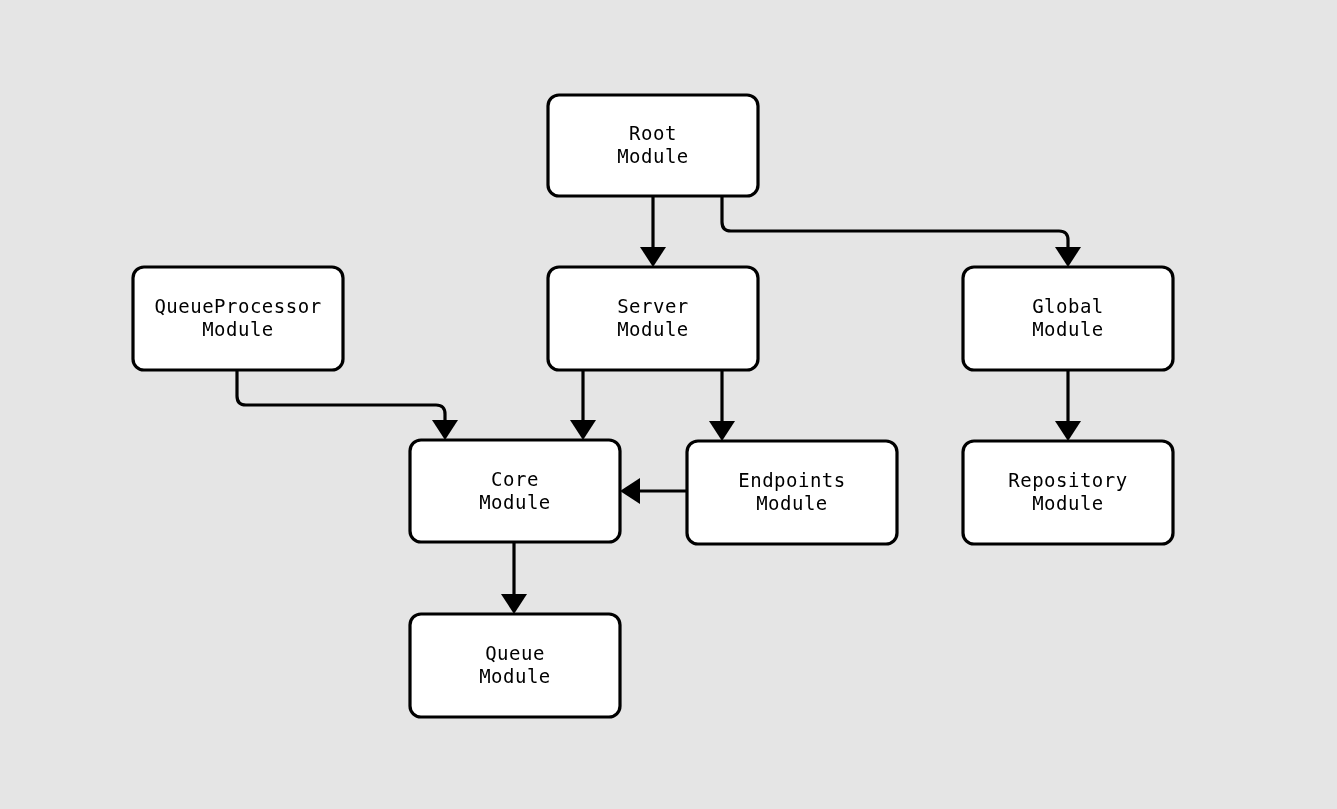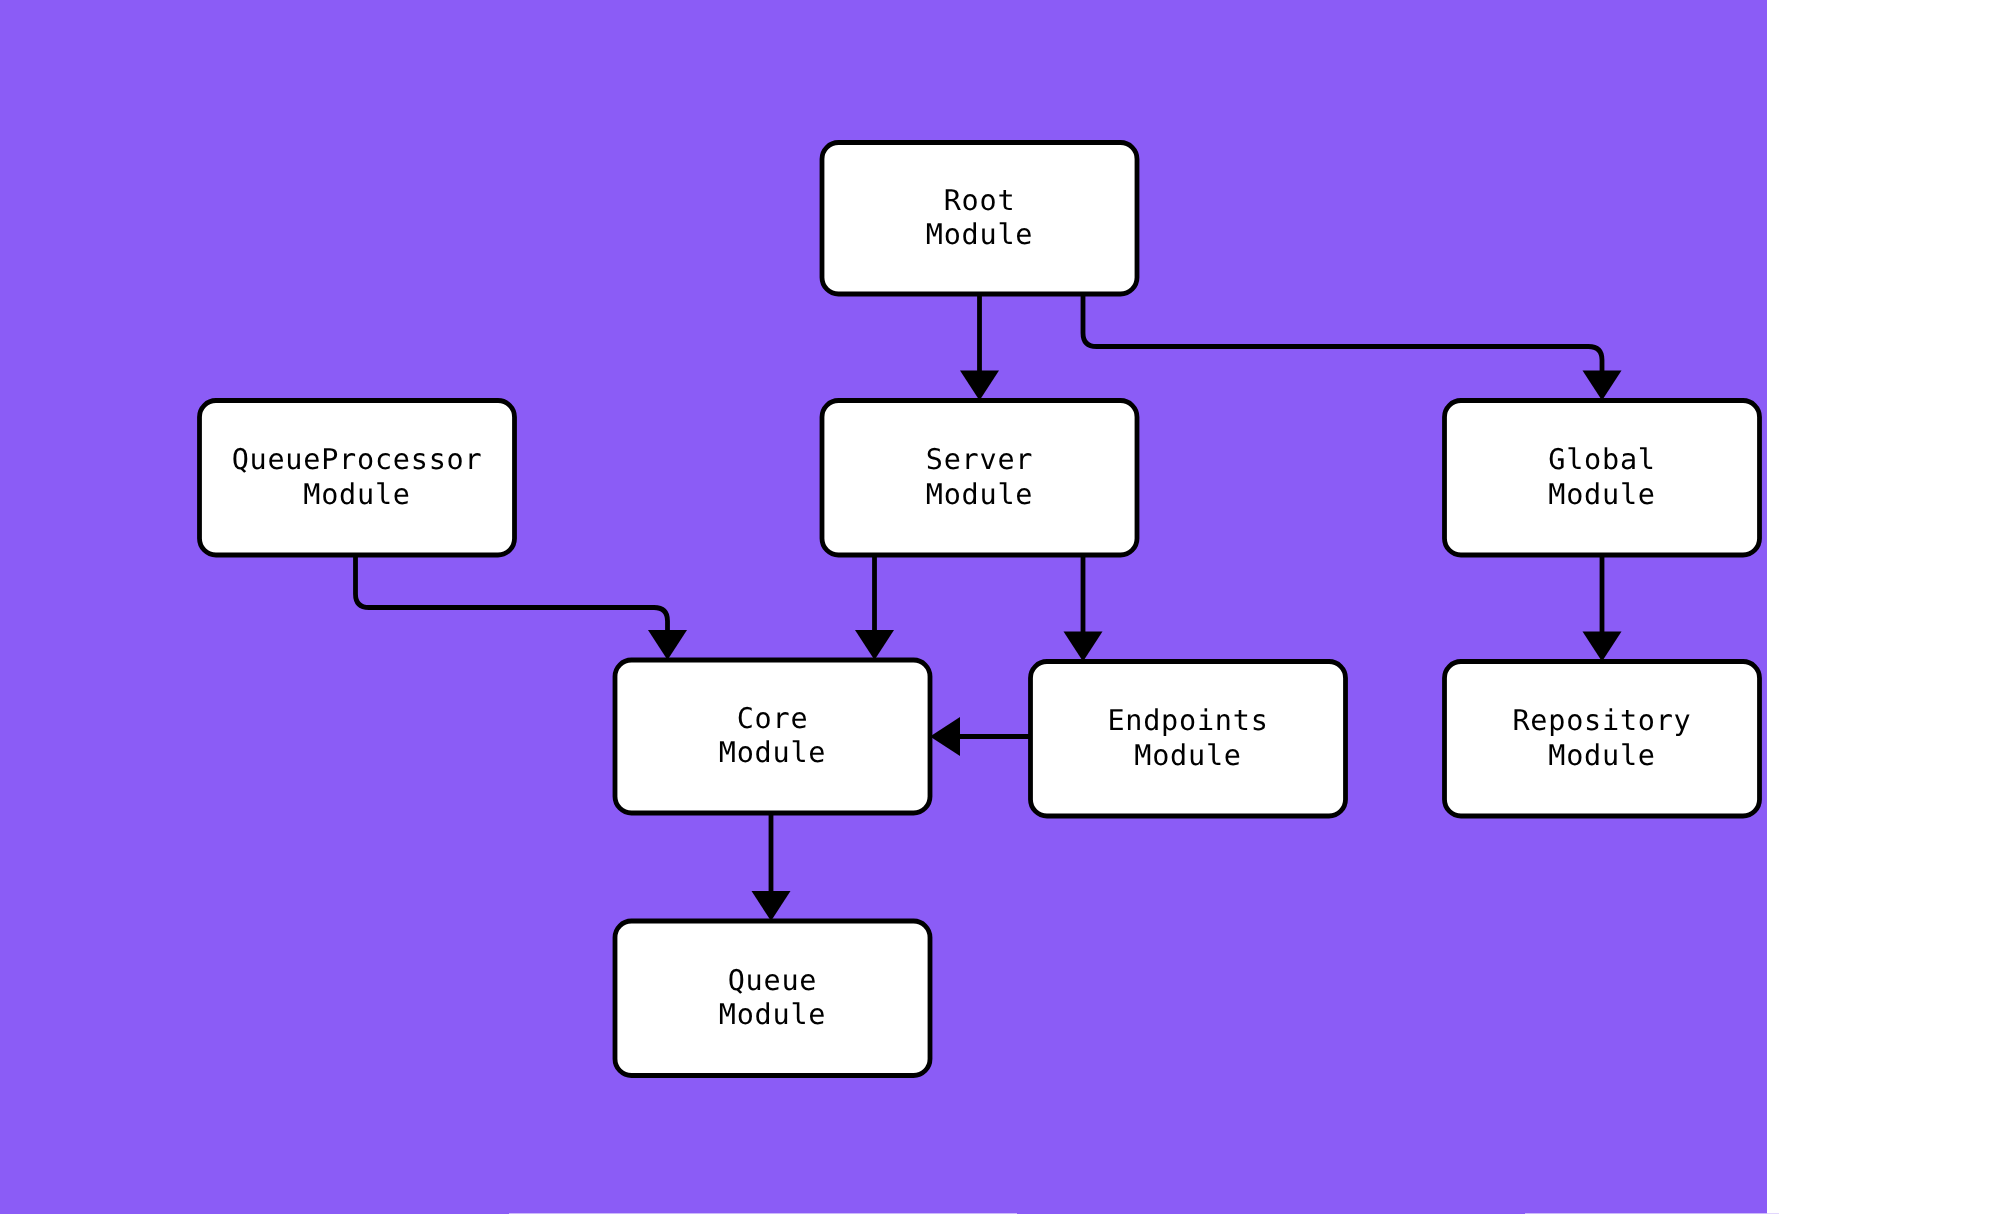--- a/index.html
+++ b/index.html
@@ -8,23 +8,23 @@
     background: #ffffff;
   }
   body {
     width: 1337px;
     height: 809px;
     font-family: "DejaVu Sans Mono", monospace;
     overflow: hidden;
   }
   #diagram-root {
     position: relative;
-    width: 1178px;
+    width: 1337px;
     height: 809px;
-    background: #8b5cf6;
+    background: #e5e5e5;
   }
   svg.diagram-canvas {
     display: block;
     width: 1337px;
     height: 809px;
   }
   .node-box {
     fill: #ffffff;
     stroke: #000000;
     stroke-width: 3.2;

